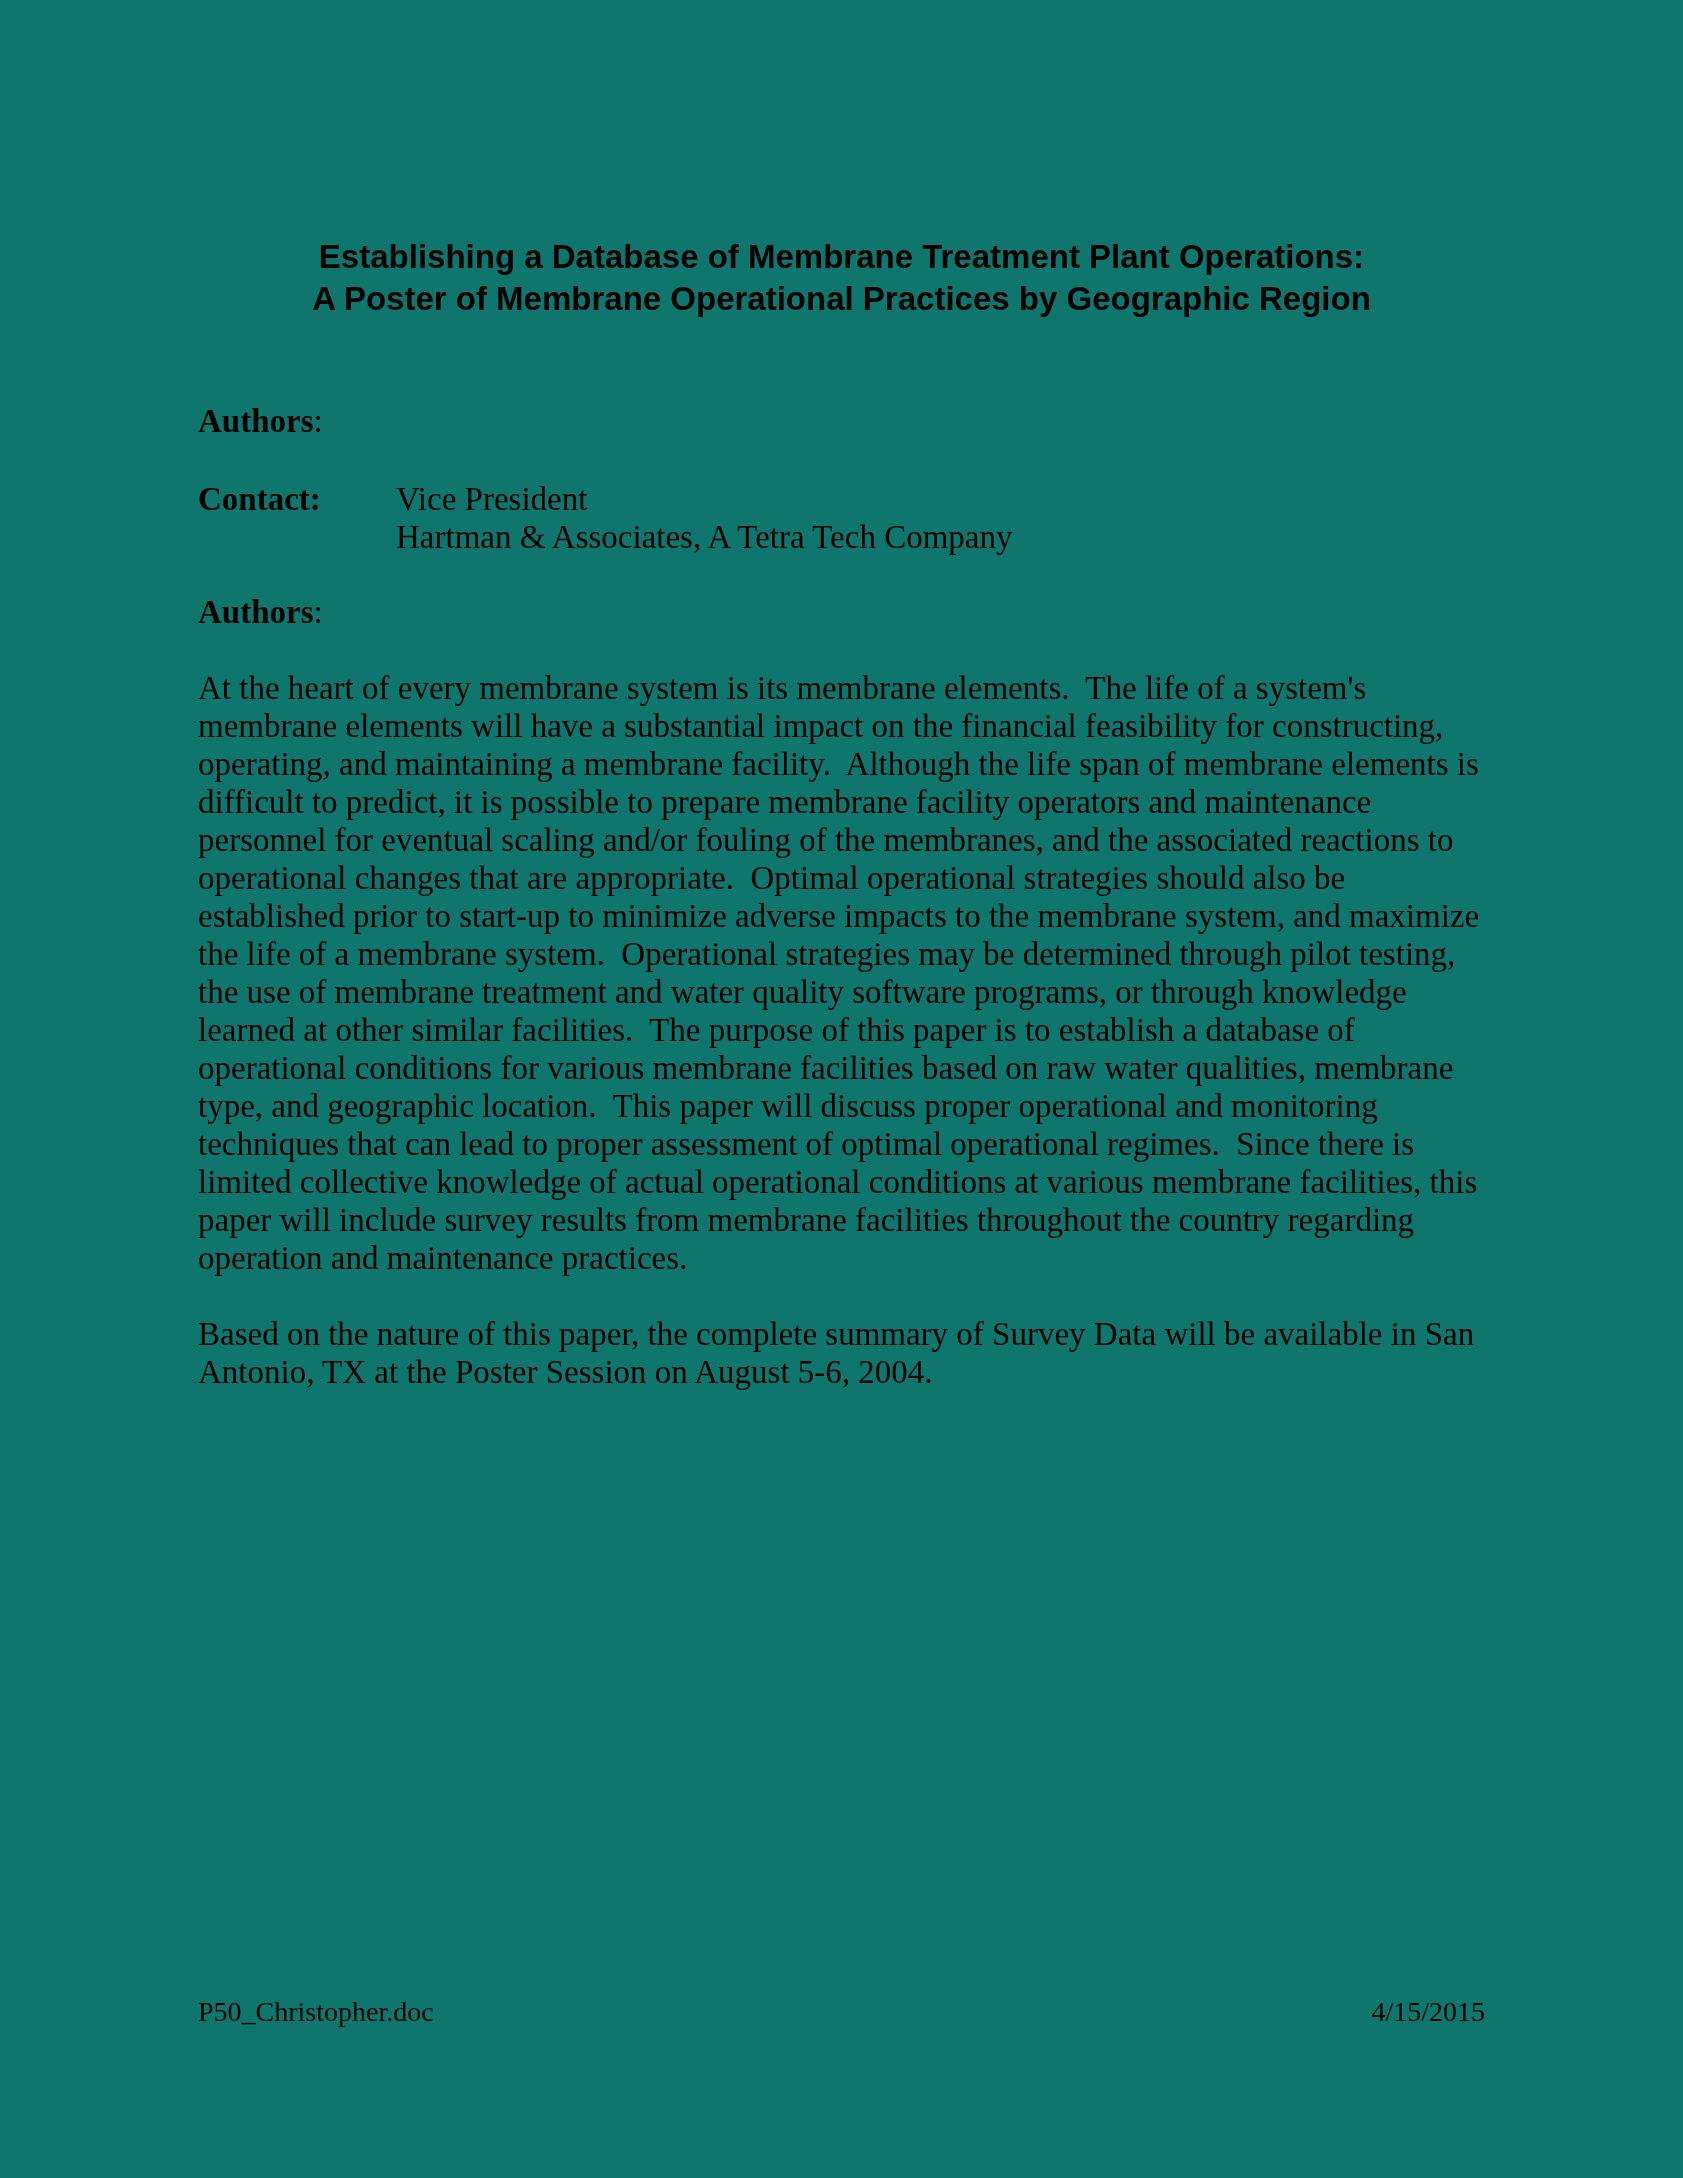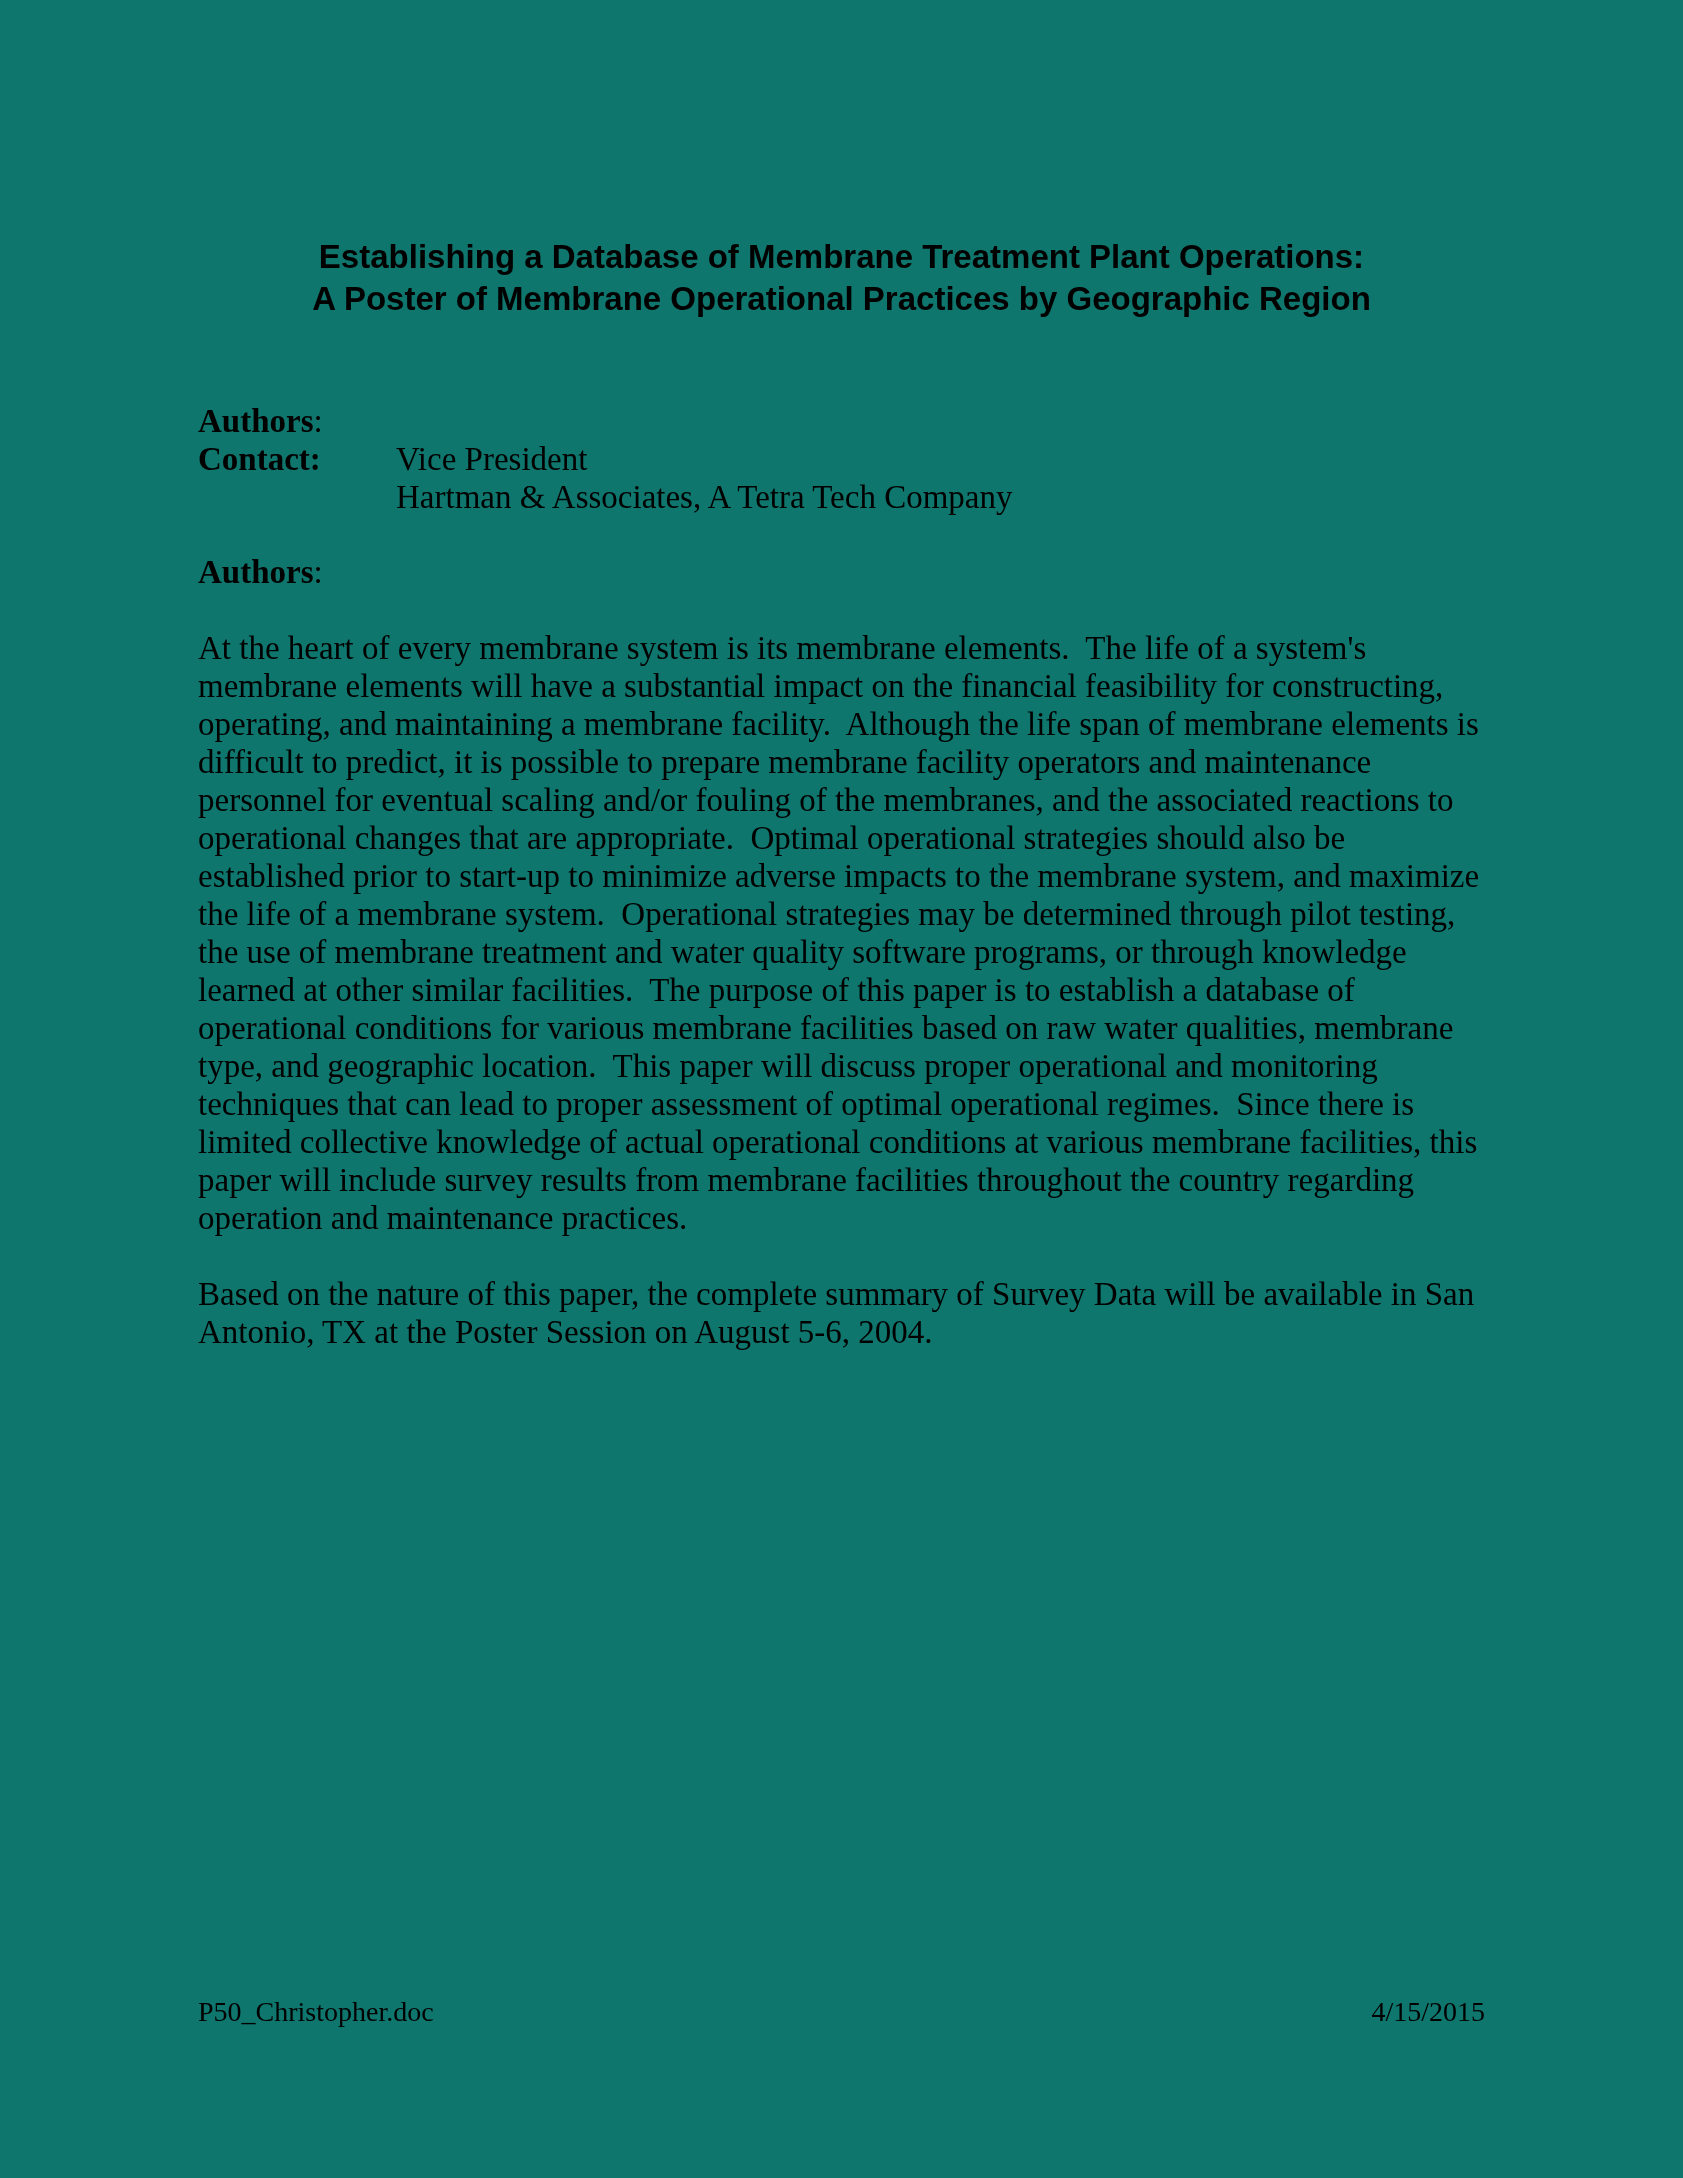--- a/index.html
+++ b/index.html
@@ -24,21 +24,21 @@
     margin: 0;
     font-family: "Liberation Sans", sans-serif;
     font-weight: bold;
     font-size: 33px;
     line-height: 42px;
     text-align: center;
   }
   .title-line { display: block; }
   .row { display: flex; }
   .authors-row { margin-top: 82px; }
-  .contact-row { }
+  .contact-row { margin-top: 40px; }
   .label-cell {
     flex: 0 0 198px;
     width: 198px;
   }
   .bold { font-weight: bold; }
   .value-cell { flex: 1 1 auto; }
   .abstract-label { margin-top: 37px; }
   .para {
     margin: 38px 0 0 0;
     white-space: pre-wrap;

